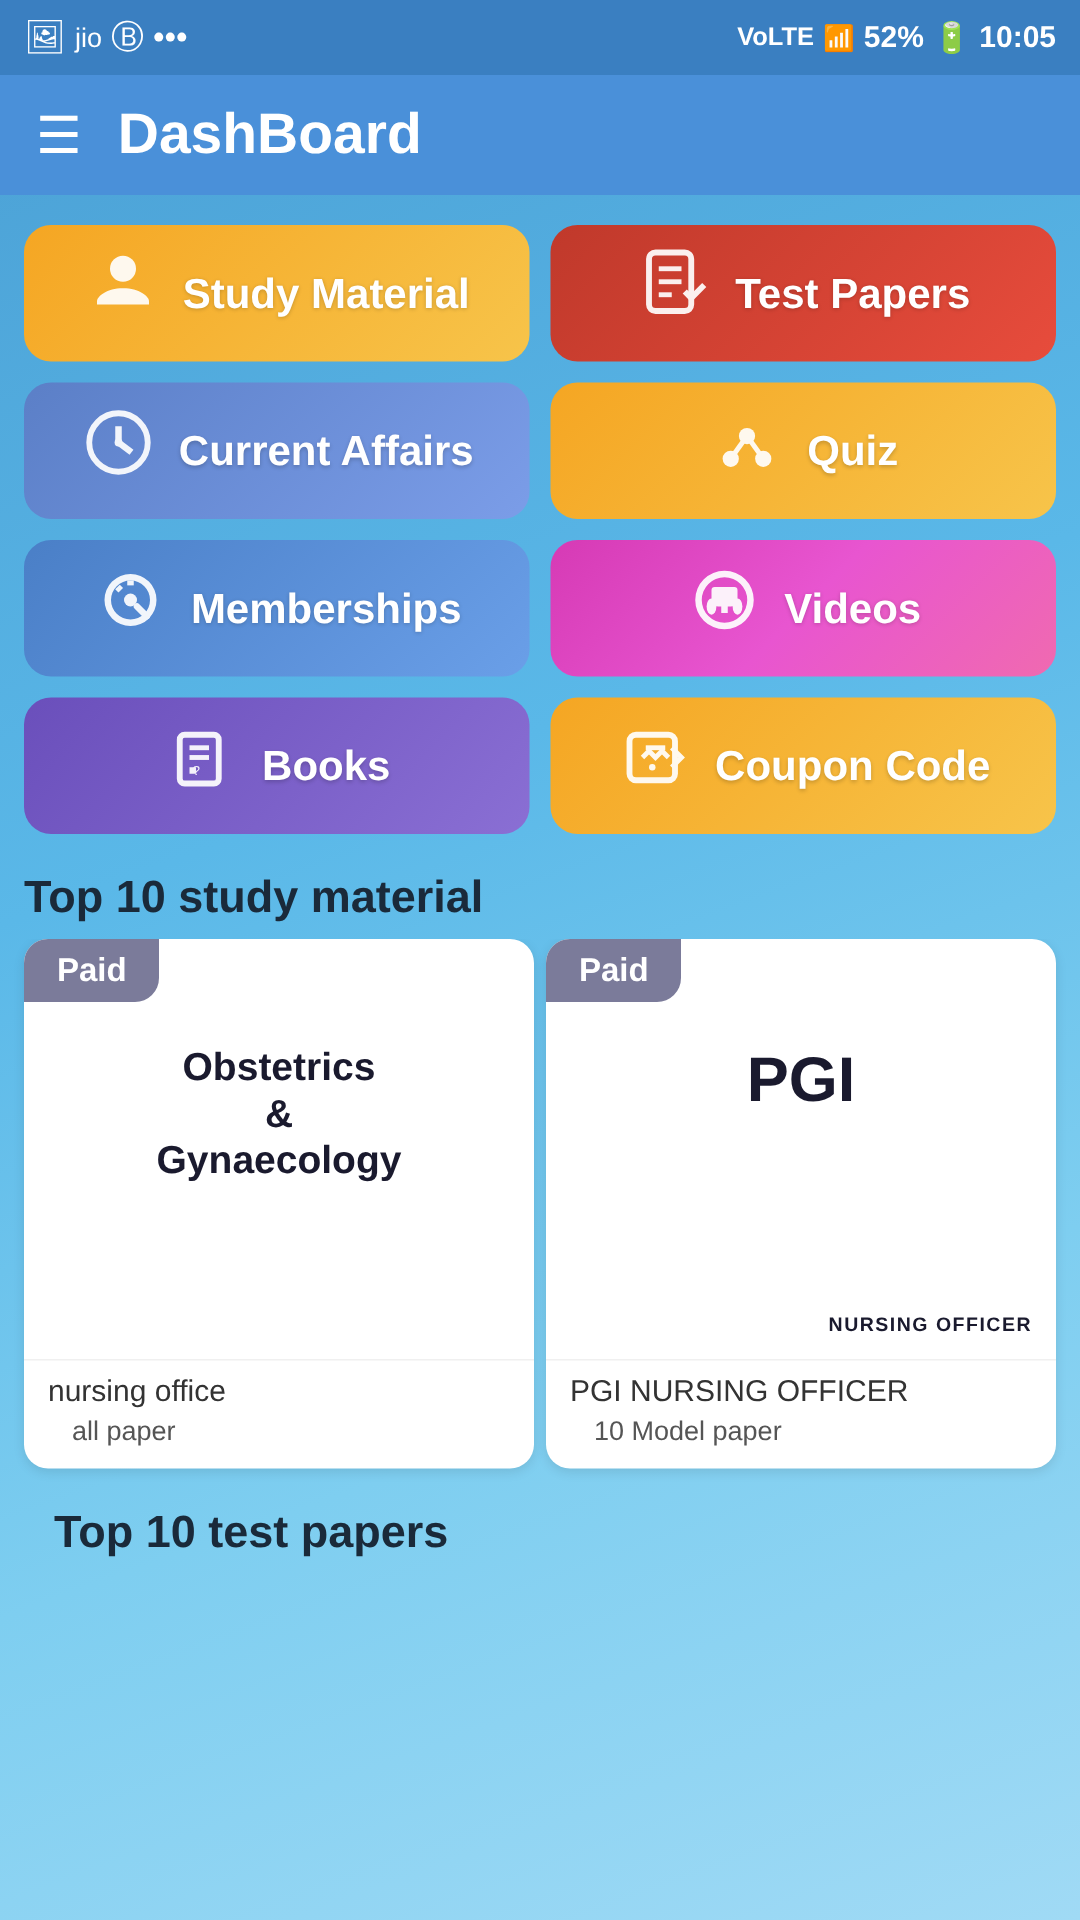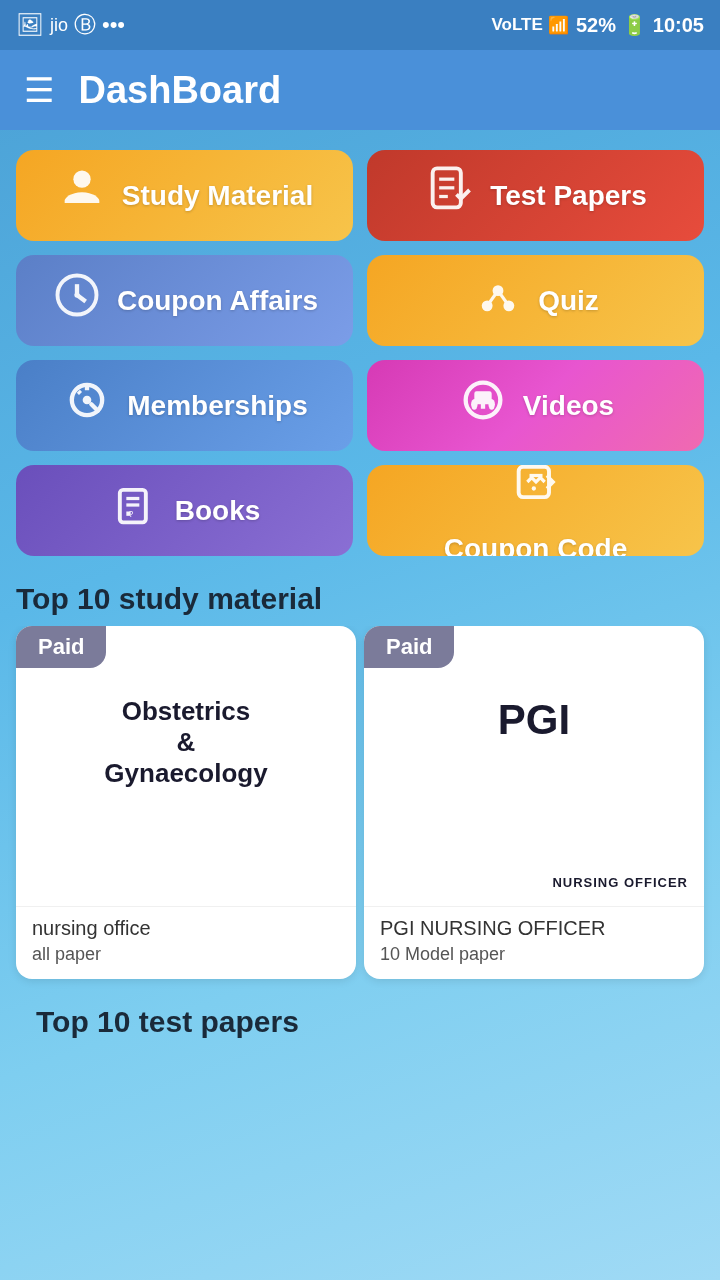--- a/index.html
+++ b/index.html
@@ -72,21 +72,21 @@
       text-shadow: 0 1px 3px rgba(0,0,0,0.2);
     }
 
     .card-study { background: linear-gradient(135deg, #f5a623, #f7c44a); }
     .card-test { background: linear-gradient(135deg, #c0392b, #e74c3c); }
     .card-current { background: linear-gradient(135deg, #5b7fc7, #7b9de8); }
     .card-quiz { background: linear-gradient(135deg, #f5a623, #f7c44a); }
     .card-memberships { background: linear-gradient(135deg, #4a7fc7, #6a9fe8); }
     .card-videos { background: linear-gradient(135deg, #d63ab5, #e855d0, #f06ab0); }
     .card-books { background: linear-gradient(135deg, #6a4fbb, #8a6fd4); }
-    .card-coupon { background: linear-gradient(135deg, #f5a623, #f7c44a); flex-direction: column; }
+    .card-coupon { background: linear-gradient(135deg, #f5a623, #f7c44a); }
 
     
     .section-title {
       font-size: 30px;
       font-weight: 700;
       color: #1a2a3a;
       padding: 16px 16px 10px 16px;
     }
 
     
@@ -151,20 +151,21 @@
 
     .study-card-name {
       font-size: 20px;
       color: #333;
       margin-bottom: 4px;
     }
 
     .study-card-desc {
       font-size: 18px;
       color: #555;
+      margin-left: 16px;
     }
 
     
     .bottom-title {
       font-size: 30px;
       font-weight: 700;
       color: #1a2a3a;
       padding: 10px 16px 16px 16px;
       margin-left: 20px;
     }
@@ -223,21 +224,21 @@
 
   <div class="grid-card card-current">
     <span class="card-icon">
       <svg class="icon-svg" viewBox="0 0 24 24" xmlns="http://www.w3.org/2000/svg">
         <circle cx="12" cy="12" r="9" fill="none" stroke="white" stroke-width="1.8"></circle>
         <line x1="12" y1="7" x2="12" y2="12" stroke="white" stroke-width="2"></line>
         <line x1="12" y1="12" x2="16" y2="15" stroke="white" stroke-width="2"></line>
         <circle cx="12" cy="12" r="1.2" fill="white"></circle>
       </svg>
     </span>
-    <span class="card-label">Coupon Affairs</span>
+    <span class="card-label">Current Affairs</span>
   </div>
 
   <div class="grid-card card-quiz">
     <span class="card-icon">
       <svg class="icon-svg" viewBox="0 0 24 24" xmlns="http://www.w3.org/2000/svg">
         <circle cx="7" cy="17" r="2.5" fill="white"></circle>
         <circle cx="12" cy="10" r="2.5" fill="white"></circle>
         <circle cx="17" cy="17" r="2.5" fill="white"></circle>
         <line x1="7" y1="17" x2="12" y2="10" stroke="white" stroke-width="1.5"></line>
         <line x1="12" y1="10" x2="17" y2="17" stroke="white" stroke-width="1.5"></line>

